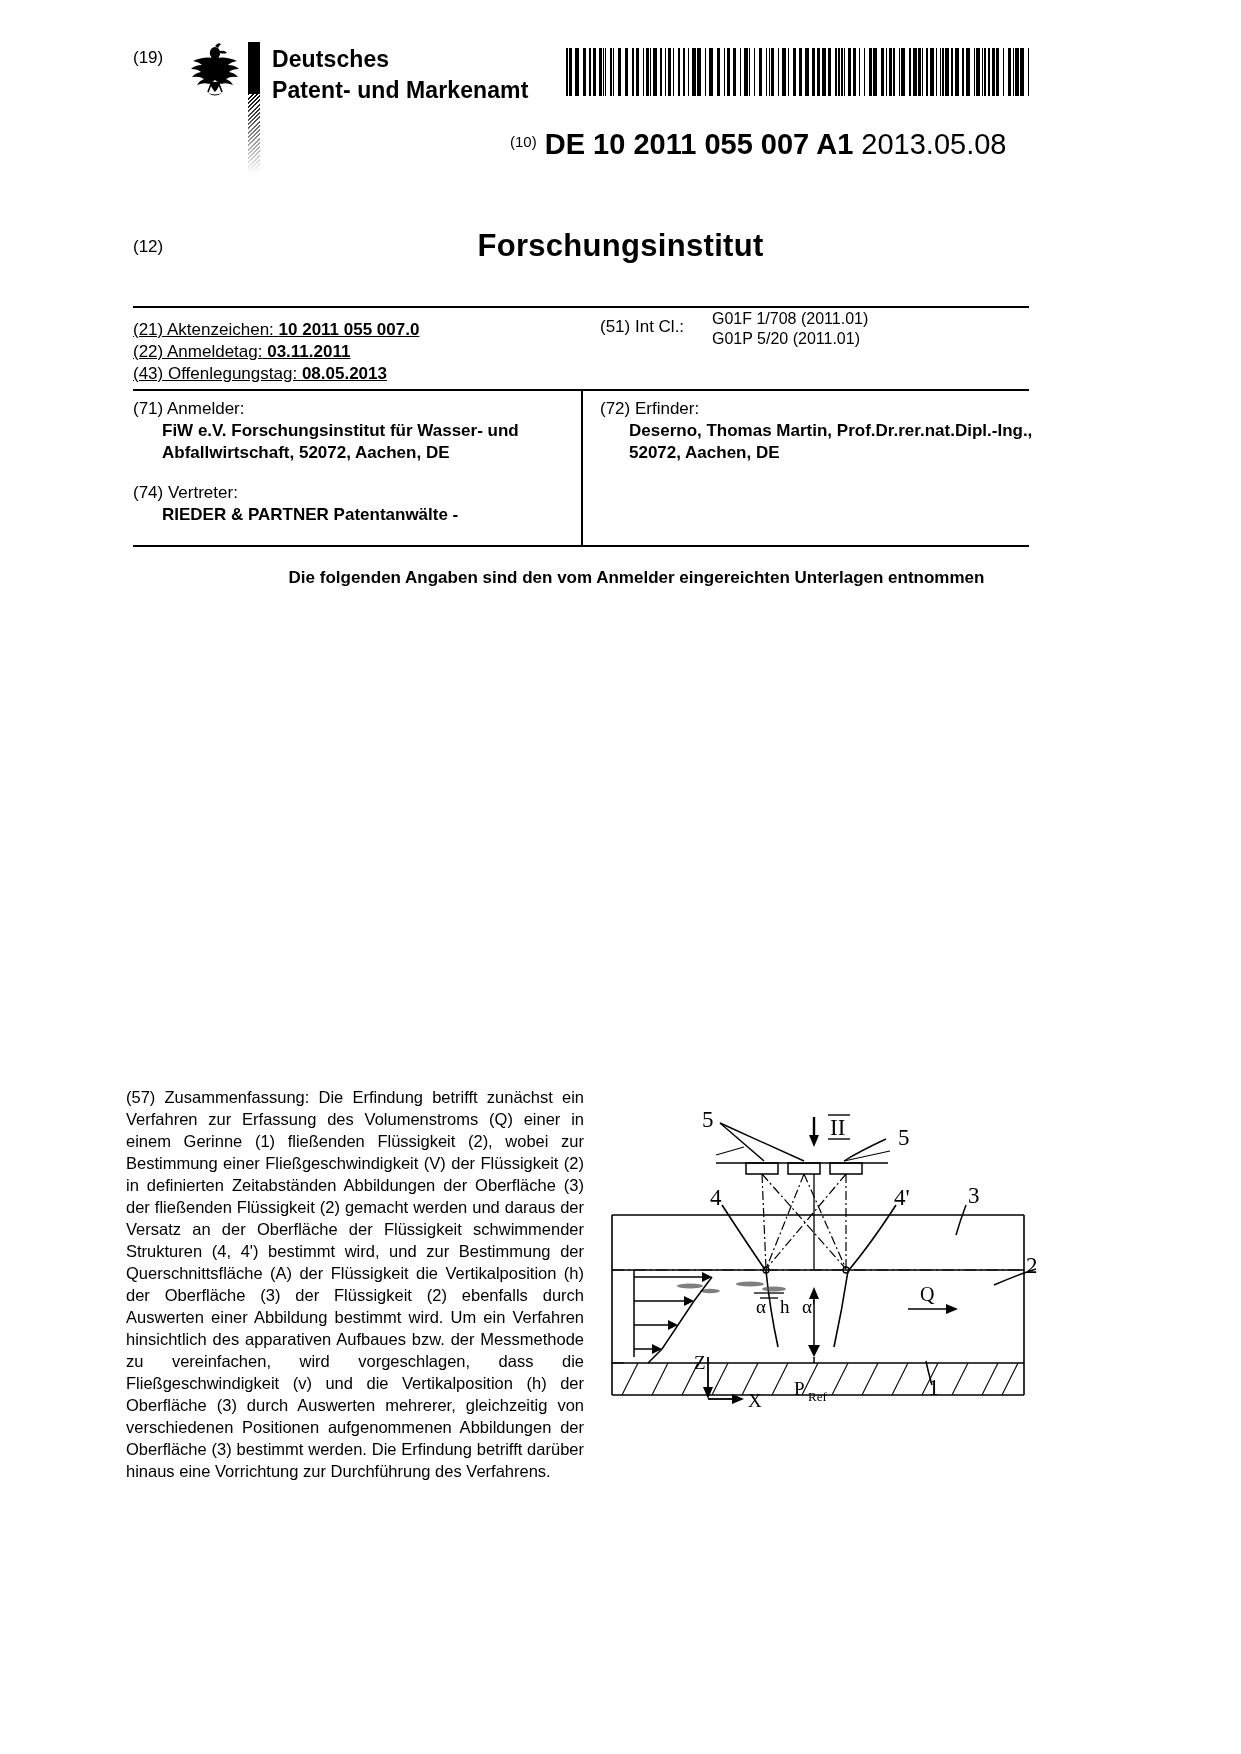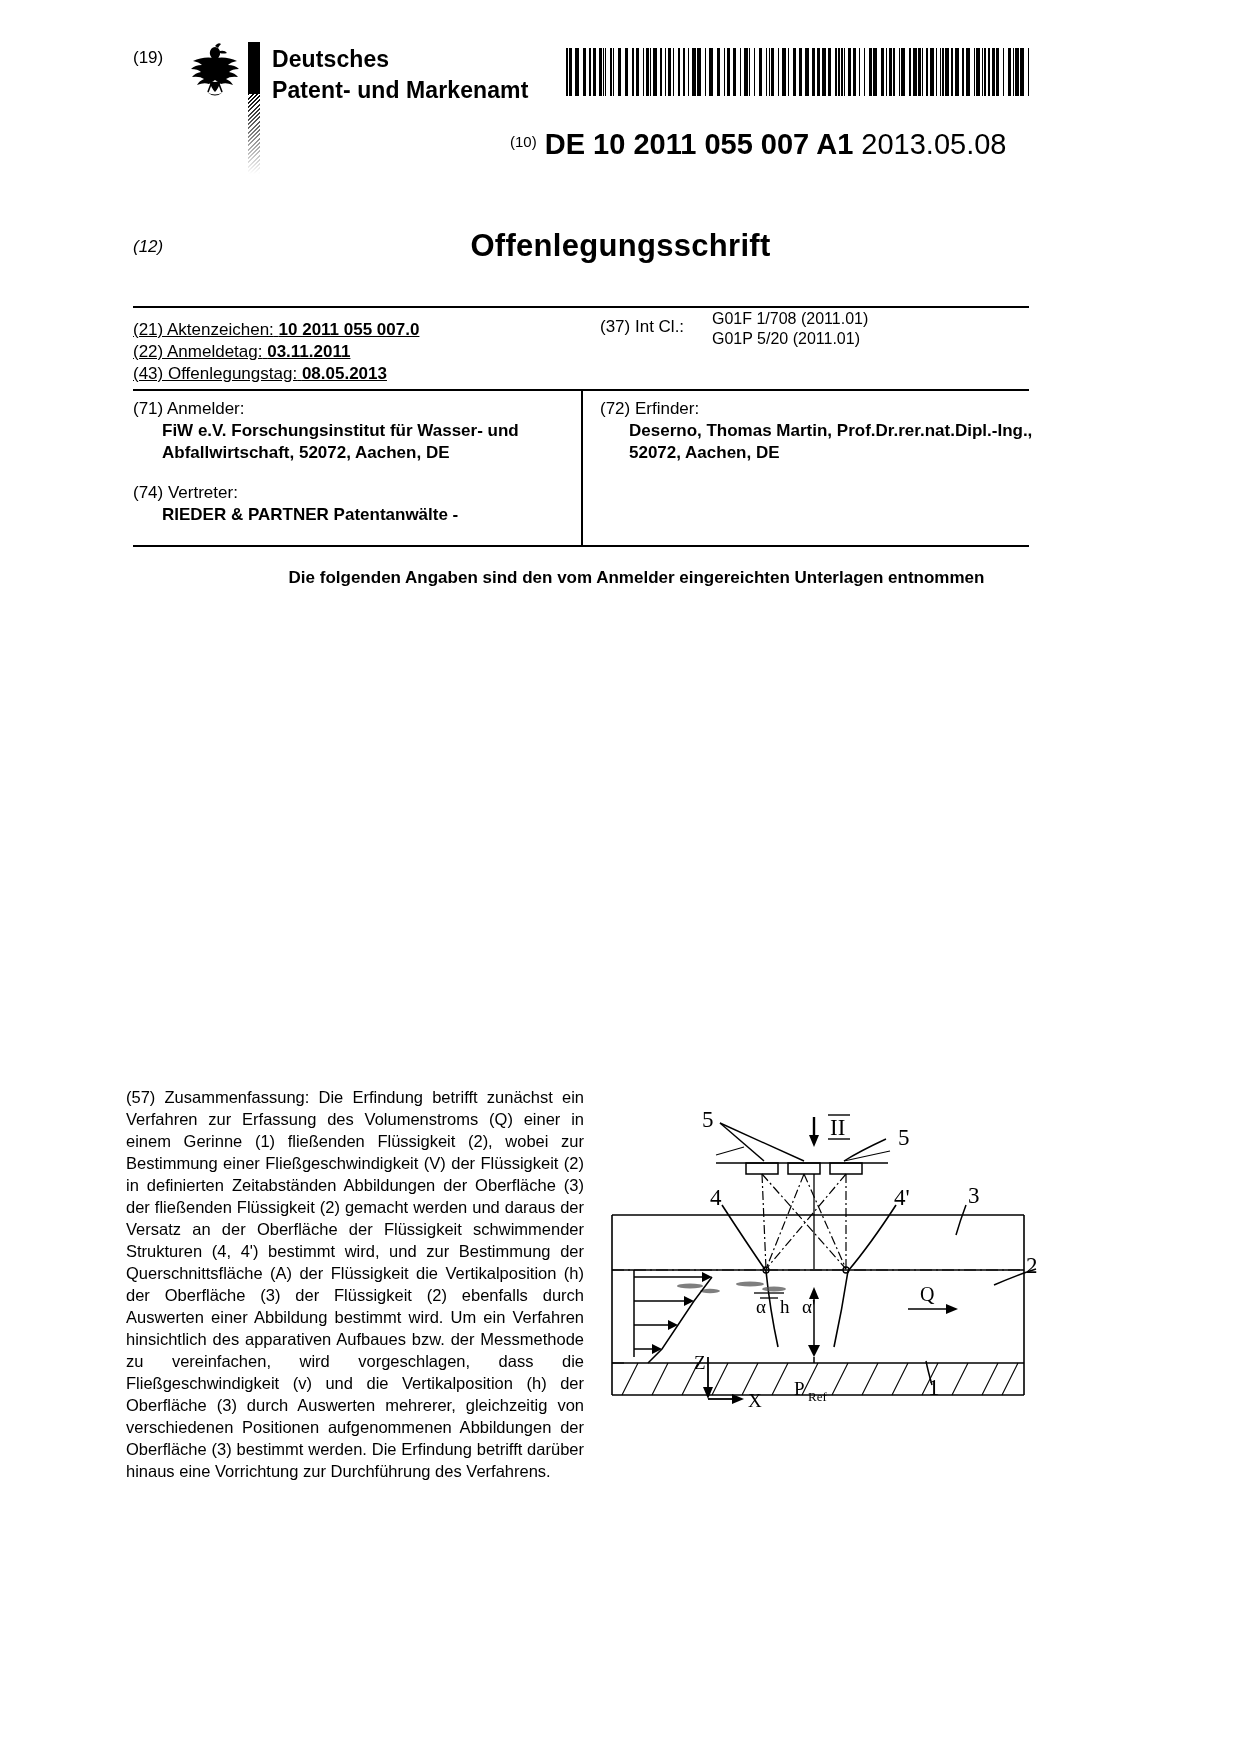--- a/index.html
+++ b/index.html
@@ -27,21 +27,21 @@
 
   .barcode { position:absolute; left:566px; top:48px; width:463px; height:48px; }
   .barcode i { position:absolute; top:0; height:48px; background:#000; display:block; }
 
   .pubnum { position:absolute; left:510px; top:128px; width:520px; text-align:left;
     font-size:29px; font-weight:bold; white-space:nowrap; }
   .pubnum .sup { font-size:15px; font-weight:normal; vertical-align:7px; }
   .pubnum .date { font-weight:normal; }
 
   
-  .doc12 { position:absolute; left:133px; top:237px; font-size:17px;font-style:italic; }
+  .doc12 { position:absolute; left:133px; top:237px; font-size:17px; }
   .doctype { position:absolute; left:0; top:228px; width:1241px; text-align:center;
     font-size:31px; font-weight:bold; letter-spacing:.3px; }
 
   
   .rule { position:absolute; background:#000; height:1.5px; }
   .rule-top   { left:133px; top:306px;  width:896px; }
   .rule-mid   { left:133px; top:389px;  width:896px; }
   .rule-bot   { left:133px; top:545px;  width:896px; }
   .vsep { position:absolute; left:581px; top:389px; width:1.5px; height:156px; background:#000; }
 
@@ -202,21 +202,21 @@
       <i style="left: 462px; width: 1px;"></i>
     </div>
 
   <div class="pubnum">
     <span class="sup">(10)</span>
     <span>DE 10 2011 055 007 A1</span>
     <span class="date">2013.05.08</span>
   </div>
 
   <div class="doc12">(12)</div>
-  <div class="doctype">Offenlegungsschrift</div>
+  <div class="doctype">Forschungsinstitut</div>
 
   <div class="rule rule-top"></div>
   <div class="rule rule-mid"></div>
   <div class="rule rule-bot"></div>
   <div class="vsep"></div>
 
   <div class="bib lcol">
     <div>
       <span>(21) Aktenzeichen:</span>
       <span class="b">10 2011 055 007.0</span>
@@ -224,21 +224,21 @@
     <div>
       <span>(22) Anmeldetag:</span>
       <span class="b">03.11.2011</span>
     </div>
     <div>
       <span>(43) Offenlegungstag:</span>
       <span class="b">08.05.2013</span>
     </div>
   </div>
 
-  <div class="bib" style="left:600px; top:316px;">(37) Int Cl.:</div>
+  <div class="bib" style="left:600px; top:316px;">(51) Int Cl.:</div>
   <div class="ipc-block">
     <div>
       <span class="ipc-main">G01F 1/708</span>
       <span class="ipc-year">(2011.01)</span>
     </div>
     <div style="margin-top:2px;">
       <span class="ipc-sub">G01P 5/20</span>
       <span class="ipc-sub-year">(2011.01)</span>
     </div>
   </div>

